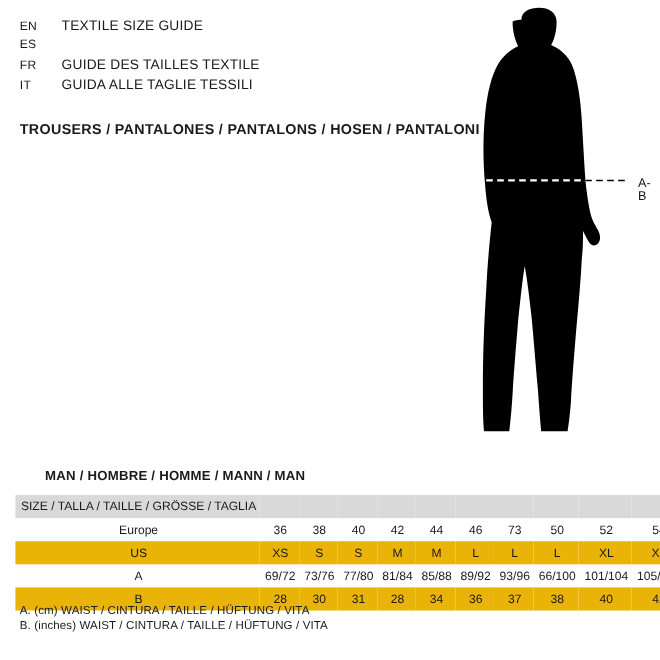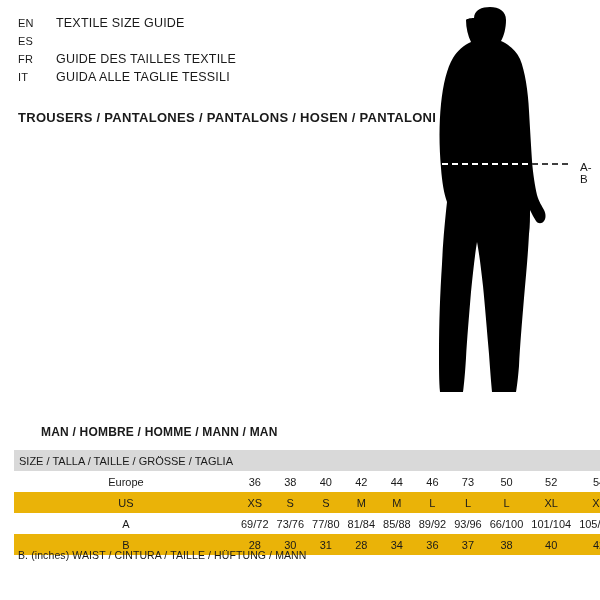--- a/index.html
+++ b/index.html
@@ -261,16 +261,17 @@
         <td class="val">37</td>
         <td class="val">38</td>
         <td class="val">40</td>
         <td class="val">42</td>
 
       </tr>
     </tbody>
   </table>
 
   <div class="footnotes">
-    <div>B. (inches) WAIST / CINTURA / TAILLE / HÜFTUNG / MANN</div>
+    <div>A. (cm) WAIST / CINTURA / TAILLE / HÜFTUNG / VITA</div>
+    <div>B. (inches) WAIST / CINTURA / TAILLE / HÜFTUNG / VITA</div>
   </div>
 
 </div>
 
 </body></html>

